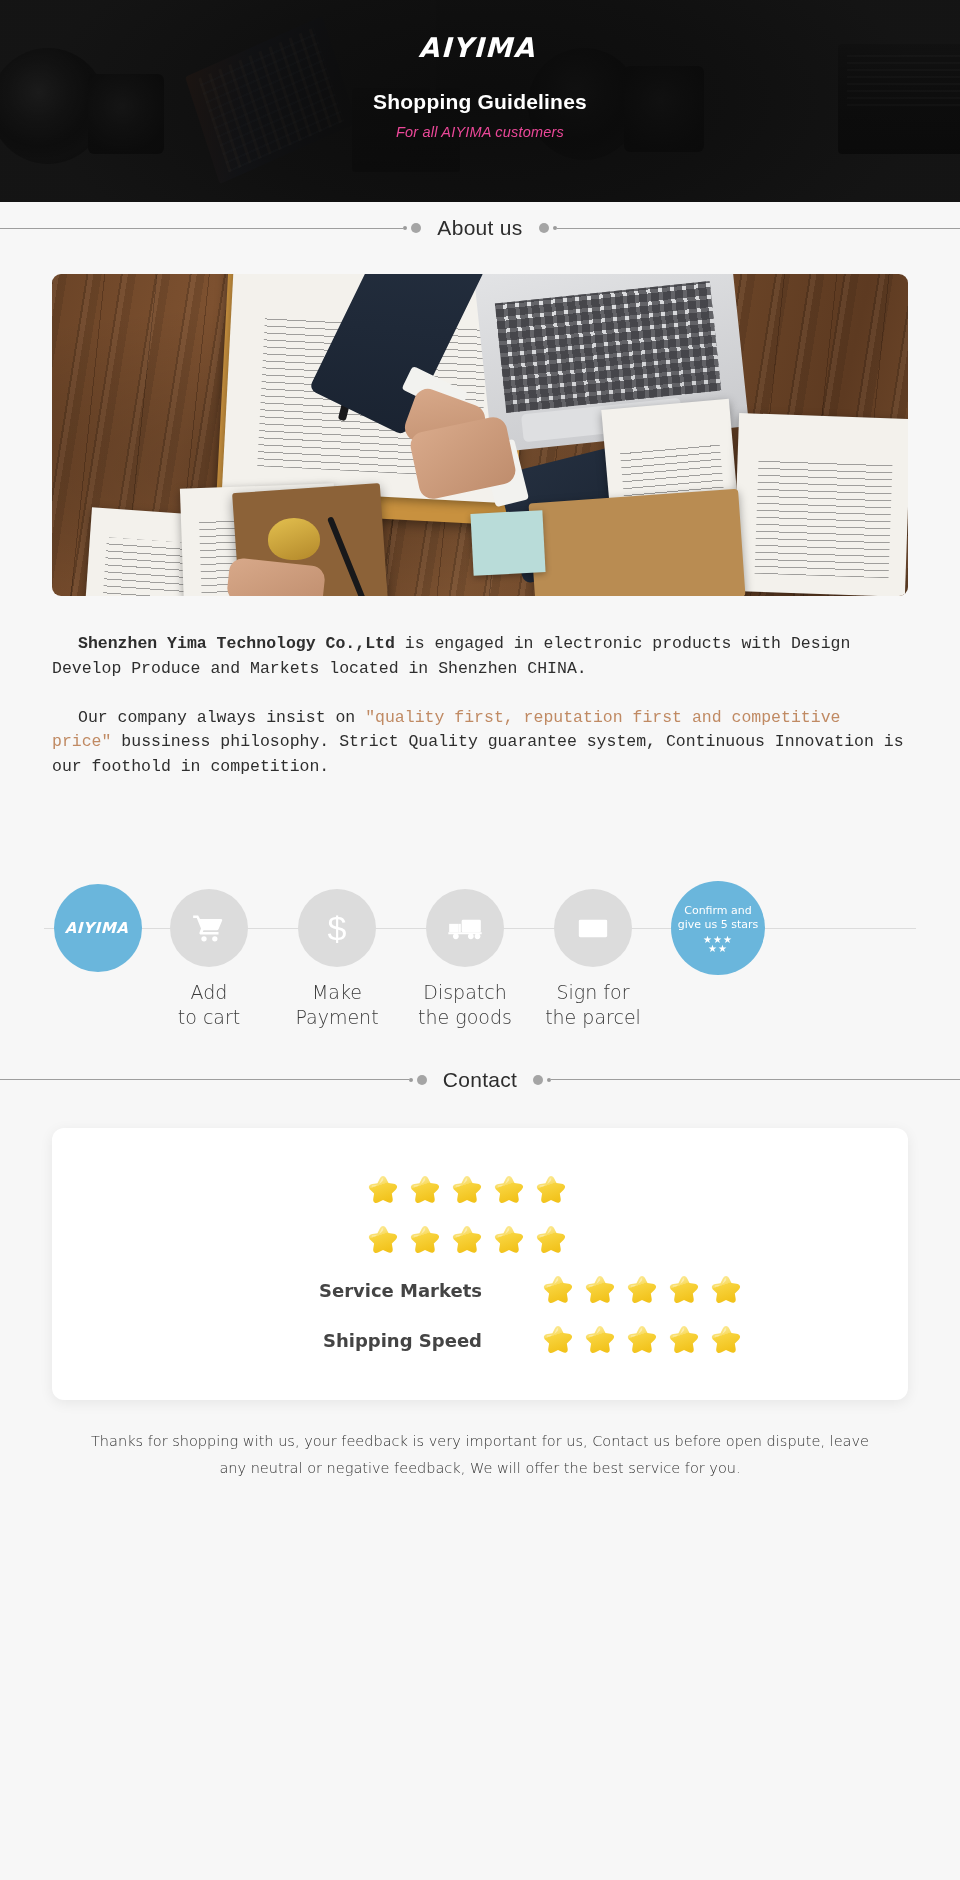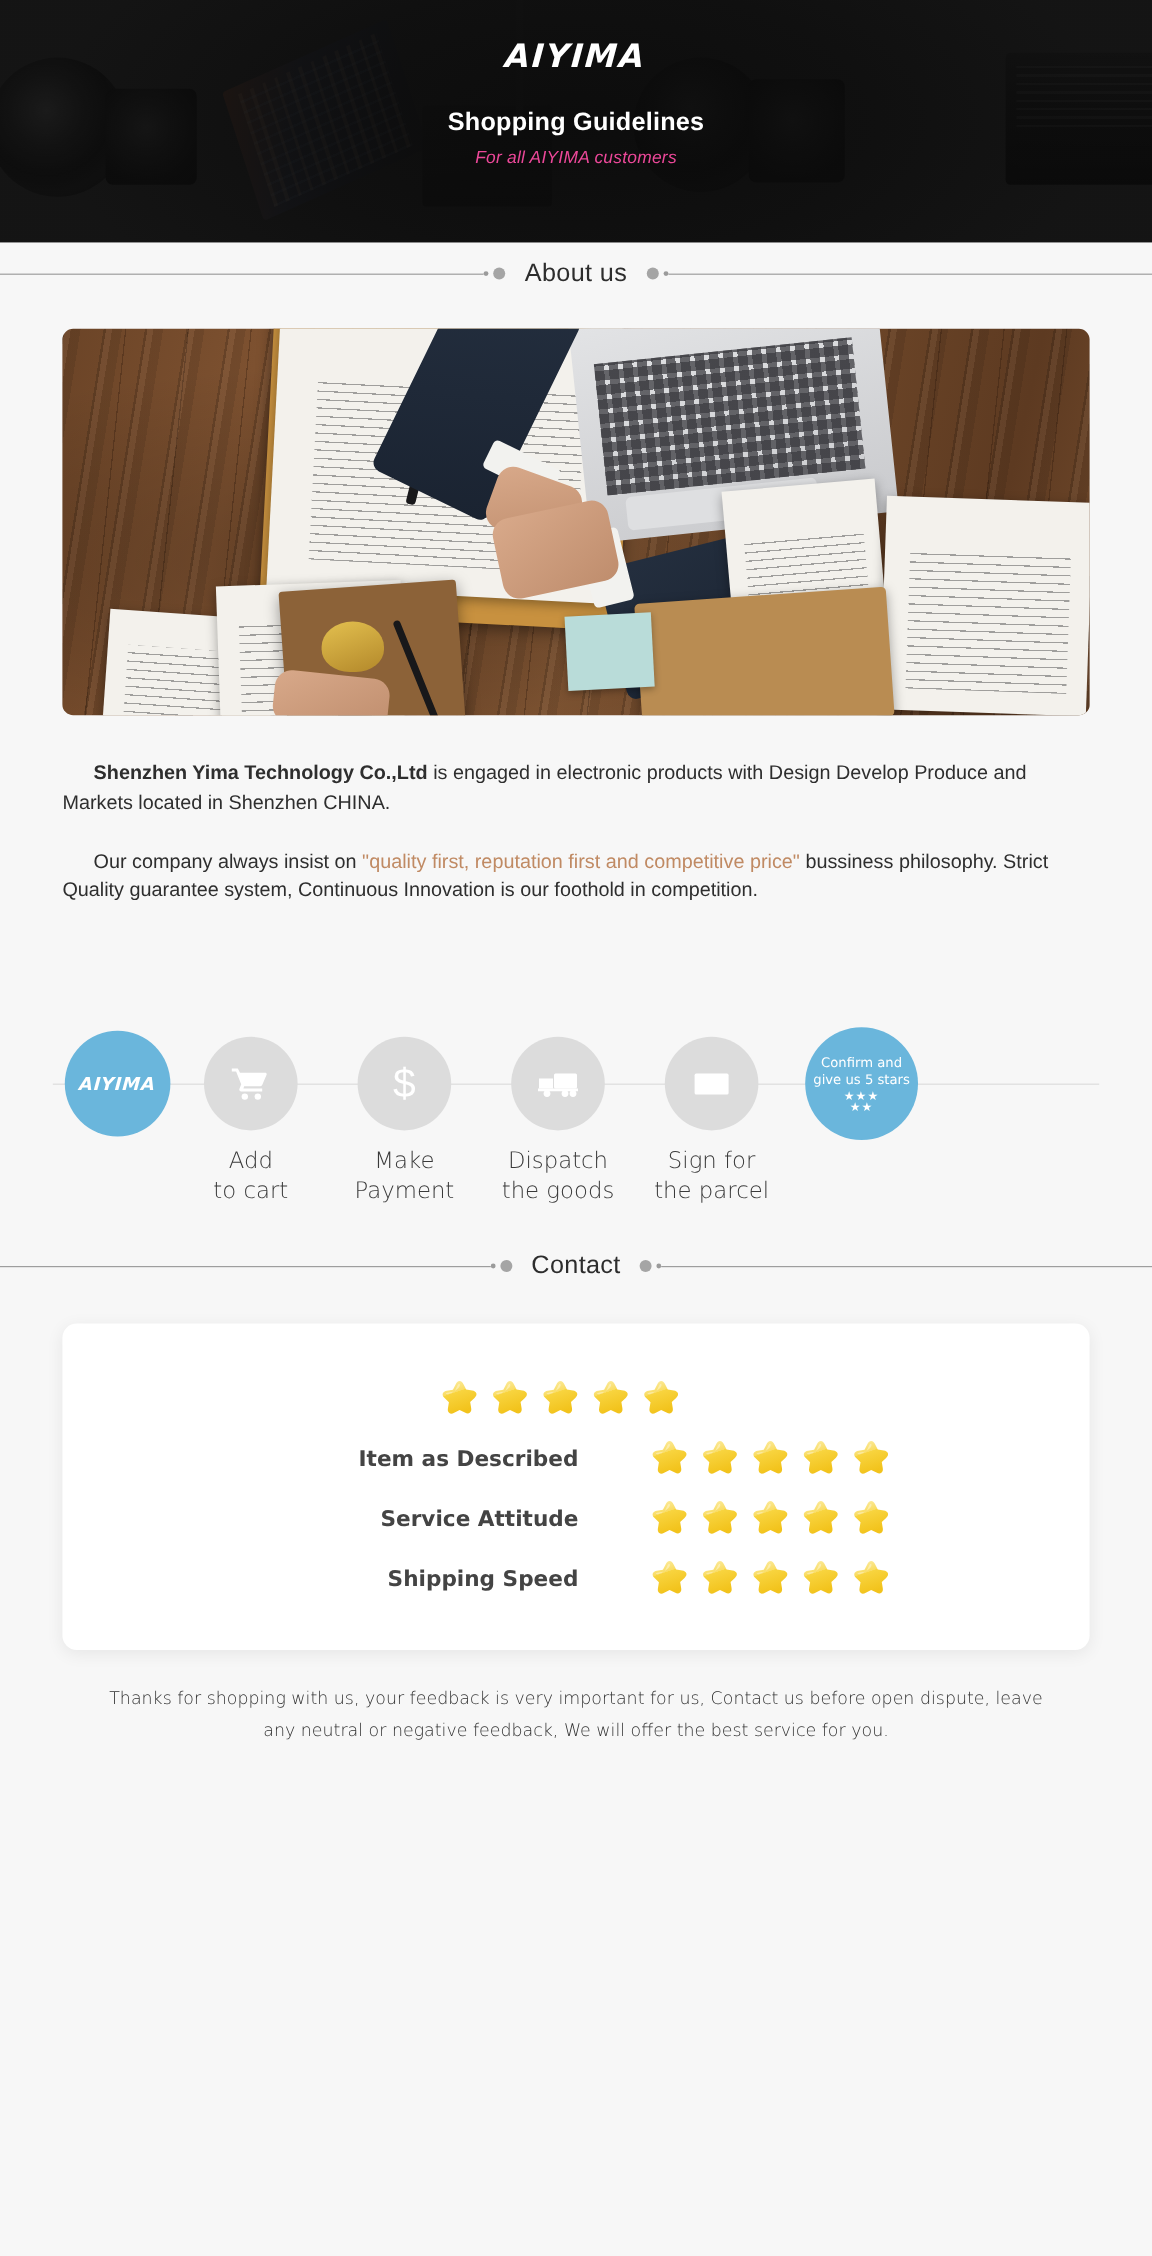--- a/index.html
+++ b/index.html
@@ -130,21 +130,21 @@
       repeating-linear-gradient(90deg, rgba(60,60,65,.75) 0 8px, transparent 8px 12px),
       repeating-linear-gradient(0deg, rgba(60,60,65,.75) 0 8px, transparent 8px 12px);
   }
   .sticky { position:absolute; background:#b9dcd9; box-shadow:0 2px 6px rgba(0,0,0,.3); }
   .folder { position:absolute; background:#b98c52; border-radius:4px; box-shadow:0 3px 10px rgba(0,0,0,.35); }
   .brass { position:absolute; background:linear-gradient(160deg,#e3c04f,#b3882a); border-radius:50% 50% 45% 45%; }
 
   .about-text { width:856px; margin:0 auto; padding-top:36px; }
   .about-text p {
     font-size:16.5px; line-height:1.5; color:#2e2e2e;
-    font-family:Liberation Sans, sans-serif;
+    font-family:Liberation Mono, monospace;
     font-weight:300;
   }
   .about-text p + p { margin-top:24px; }
   .indent { display:inline-block; width:26px; }
   .b { font-weight:bold; }
   .quote { color:#c08a63; }
 
   
   .shopping-wrap { padding-top:56px; }
   .steps {
@@ -404,21 +404,20 @@
               <path fill="url(#starGrad)" d="M20 3.2c1.7 0 2.8 1.3 3.6 2.9l2.5 5 5.6.8c1.8.3 3.3 1 3.8 2.6.5 1.6-.4 3-1.7 4.3l-4 3.9.9 5.5c.3 1.8.1 3.4-1.3 4.4-1.4 1-2.9.5-4.5-.3L20 29.9l-5 2.6c-1.6.8-3.1 1.3-4.5.3-1.4-1-1.6-2.6-1.3-4.4l.9-5.5-4-3.9c-1.3-1.3-2.2-2.7-1.7-4.3.5-1.6 2-2.3 3.8-2.6l5.6-.8 2.5-5C17.2 4.5 18.3 3.2 20 3.2z"></path>
               <path fill="rgba(255,255,255,.38)" d="M20 5.6c-.8 0-1.4.8-2 2l-2.6 5.2-5.9.9c-1.3.2-2.1.5-2.3 1.2 1.6 1.3 6.6-.7 10.5-4 2-1.7 3.2-3.6 2.3-5.3z"></path>
             </svg>
             <svg class="star5" viewBox="0 0 40 40">
               <path fill="url(#starGrad)" d="M20 3.2c1.7 0 2.8 1.3 3.6 2.9l2.5 5 5.6.8c1.8.3 3.3 1 3.8 2.6.5 1.6-.4 3-1.7 4.3l-4 3.9.9 5.5c.3 1.8.1 3.4-1.3 4.4-1.4 1-2.9.5-4.5-.3L20 29.9l-5 2.6c-1.6.8-3.1 1.3-4.5.3-1.4-1-1.6-2.6-1.3-4.4l.9-5.5-4-3.9c-1.3-1.3-2.2-2.7-1.7-4.3.5-1.6 2-2.3 3.8-2.6l5.6-.8 2.5-5C17.2 4.5 18.3 3.2 20 3.2z"></path>
               <path fill="rgba(255,255,255,.38)" d="M20 5.6c-.8 0-1.4.8-2 2l-2.6 5.2-5.9.9c-1.3.2-2.1.5-2.3 1.2 1.6 1.3 6.6-.7 10.5-4 2-1.7 3.2-3.6 2.3-5.3z"></path>
             </svg>
           </div>
         </div>
         <div class="fb-row">
-          <div class="fb-label">Item as Described</div>
           <div class="fb-stars">
             <svg class="star5" viewBox="0 0 40 40">
               <path fill="url(#starGrad)" d="M20 3.2c1.7 0 2.8 1.3 3.6 2.9l2.5 5 5.6.8c1.8.3 3.3 1 3.8 2.6.5 1.6-.4 3-1.7 4.3l-4 3.9.9 5.5c.3 1.8.1 3.4-1.3 4.4-1.4 1-2.9.5-4.5-.3L20 29.9l-5 2.6c-1.6.8-3.1 1.3-4.5.3-1.4-1-1.6-2.6-1.3-4.4l.9-5.5-4-3.9c-1.3-1.3-2.2-2.7-1.7-4.3.5-1.6 2-2.3 3.8-2.6l5.6-.8 2.5-5C17.2 4.5 18.3 3.2 20 3.2z"></path>
               <path fill="rgba(255,255,255,.38)" d="M20 5.6c-.8 0-1.4.8-2 2l-2.6 5.2-5.9.9c-1.3.2-2.1.5-2.3 1.2 1.6 1.3 6.6-.7 10.5-4 2-1.7 3.2-3.6 2.3-5.3z"></path>
             </svg>
             <svg class="star5" viewBox="0 0 40 40">
               <path fill="url(#starGrad)" d="M20 3.2c1.7 0 2.8 1.3 3.6 2.9l2.5 5 5.6.8c1.8.3 3.3 1 3.8 2.6.5 1.6-.4 3-1.7 4.3l-4 3.9.9 5.5c.3 1.8.1 3.4-1.3 4.4-1.4 1-2.9.5-4.5-.3L20 29.9l-5 2.6c-1.6.8-3.1 1.3-4.5.3-1.4-1-1.6-2.6-1.3-4.4l.9-5.5-4-3.9c-1.3-1.3-2.2-2.7-1.7-4.3.5-1.6 2-2.3 3.8-2.6l5.6-.8 2.5-5C17.2 4.5 18.3 3.2 20 3.2z"></path>
               <path fill="rgba(255,255,255,.38)" d="M20 5.6c-.8 0-1.4.8-2 2l-2.6 5.2-5.9.9c-1.3.2-2.1.5-2.3 1.2 1.6 1.3 6.6-.7 10.5-4 2-1.7 3.2-3.6 2.3-5.3z"></path>
             </svg>
             <svg class="star5" viewBox="0 0 40 40">
@@ -429,21 +428,21 @@
               <path fill="url(#starGrad)" d="M20 3.2c1.7 0 2.8 1.3 3.6 2.9l2.5 5 5.6.8c1.8.3 3.3 1 3.8 2.6.5 1.6-.4 3-1.7 4.3l-4 3.9.9 5.5c.3 1.8.1 3.4-1.3 4.4-1.4 1-2.9.5-4.5-.3L20 29.9l-5 2.6c-1.6.8-3.1 1.3-4.5.3-1.4-1-1.6-2.6-1.3-4.4l.9-5.5-4-3.9c-1.3-1.3-2.2-2.7-1.7-4.3.5-1.6 2-2.3 3.8-2.6l5.6-.8 2.5-5C17.2 4.5 18.3 3.2 20 3.2z"></path>
               <path fill="rgba(255,255,255,.38)" d="M20 5.6c-.8 0-1.4.8-2 2l-2.6 5.2-5.9.9c-1.3.2-2.1.5-2.3 1.2 1.6 1.3 6.6-.7 10.5-4 2-1.7 3.2-3.6 2.3-5.3z"></path>
             </svg>
             <svg class="star5" viewBox="0 0 40 40">
               <path fill="url(#starGrad)" d="M20 3.2c1.7 0 2.8 1.3 3.6 2.9l2.5 5 5.6.8c1.8.3 3.3 1 3.8 2.6.5 1.6-.4 3-1.7 4.3l-4 3.9.9 5.5c.3 1.8.1 3.4-1.3 4.4-1.4 1-2.9.5-4.5-.3L20 29.9l-5 2.6c-1.6.8-3.1 1.3-4.5.3-1.4-1-1.6-2.6-1.3-4.4l.9-5.5-4-3.9c-1.3-1.3-2.2-2.7-1.7-4.3.5-1.6 2-2.3 3.8-2.6l5.6-.8 2.5-5C17.2 4.5 18.3 3.2 20 3.2z"></path>
               <path fill="rgba(255,255,255,.38)" d="M20 5.6c-.8 0-1.4.8-2 2l-2.6 5.2-5.9.9c-1.3.2-2.1.5-2.3 1.2 1.6 1.3 6.6-.7 10.5-4 2-1.7 3.2-3.6 2.3-5.3z"></path>
             </svg>
           </div>
         </div>
         <div class="fb-row">
-          <div class="fb-label">Service Attitude</div>
+          <div class="fb-label">Service Markets</div>
           <div class="fb-stars">
             <svg class="star5" viewBox="0 0 40 40">
               <path fill="url(#starGrad)" d="M20 3.2c1.7 0 2.8 1.3 3.6 2.9l2.5 5 5.6.8c1.8.3 3.3 1 3.8 2.6.5 1.6-.4 3-1.7 4.3l-4 3.9.9 5.5c.3 1.8.1 3.4-1.3 4.4-1.4 1-2.9.5-4.5-.3L20 29.9l-5 2.6c-1.6.8-3.1 1.3-4.5.3-1.4-1-1.6-2.6-1.3-4.4l.9-5.5-4-3.9c-1.3-1.3-2.2-2.7-1.7-4.3.5-1.6 2-2.3 3.8-2.6l5.6-.8 2.5-5C17.2 4.5 18.3 3.2 20 3.2z"></path>
               <path fill="rgba(255,255,255,.38)" d="M20 5.6c-.8 0-1.4.8-2 2l-2.6 5.2-5.9.9c-1.3.2-2.1.5-2.3 1.2 1.6 1.3 6.6-.7 10.5-4 2-1.7 3.2-3.6 2.3-5.3z"></path>
             </svg>
             <svg class="star5" viewBox="0 0 40 40">
               <path fill="url(#starGrad)" d="M20 3.2c1.7 0 2.8 1.3 3.6 2.9l2.5 5 5.6.8c1.8.3 3.3 1 3.8 2.6.5 1.6-.4 3-1.7 4.3l-4 3.9.9 5.5c.3 1.8.1 3.4-1.3 4.4-1.4 1-2.9.5-4.5-.3L20 29.9l-5 2.6c-1.6.8-3.1 1.3-4.5.3-1.4-1-1.6-2.6-1.3-4.4l.9-5.5-4-3.9c-1.3-1.3-2.2-2.7-1.7-4.3.5-1.6 2-2.3 3.8-2.6l5.6-.8 2.5-5C17.2 4.5 18.3 3.2 20 3.2z"></path>
               <path fill="rgba(255,255,255,.38)" d="M20 5.6c-.8 0-1.4.8-2 2l-2.6 5.2-5.9.9c-1.3.2-2.1.5-2.3 1.2 1.6 1.3 6.6-.7 10.5-4 2-1.7 3.2-3.6 2.3-5.3z"></path>
             </svg>
             <svg class="star5" viewBox="0 0 40 40">

